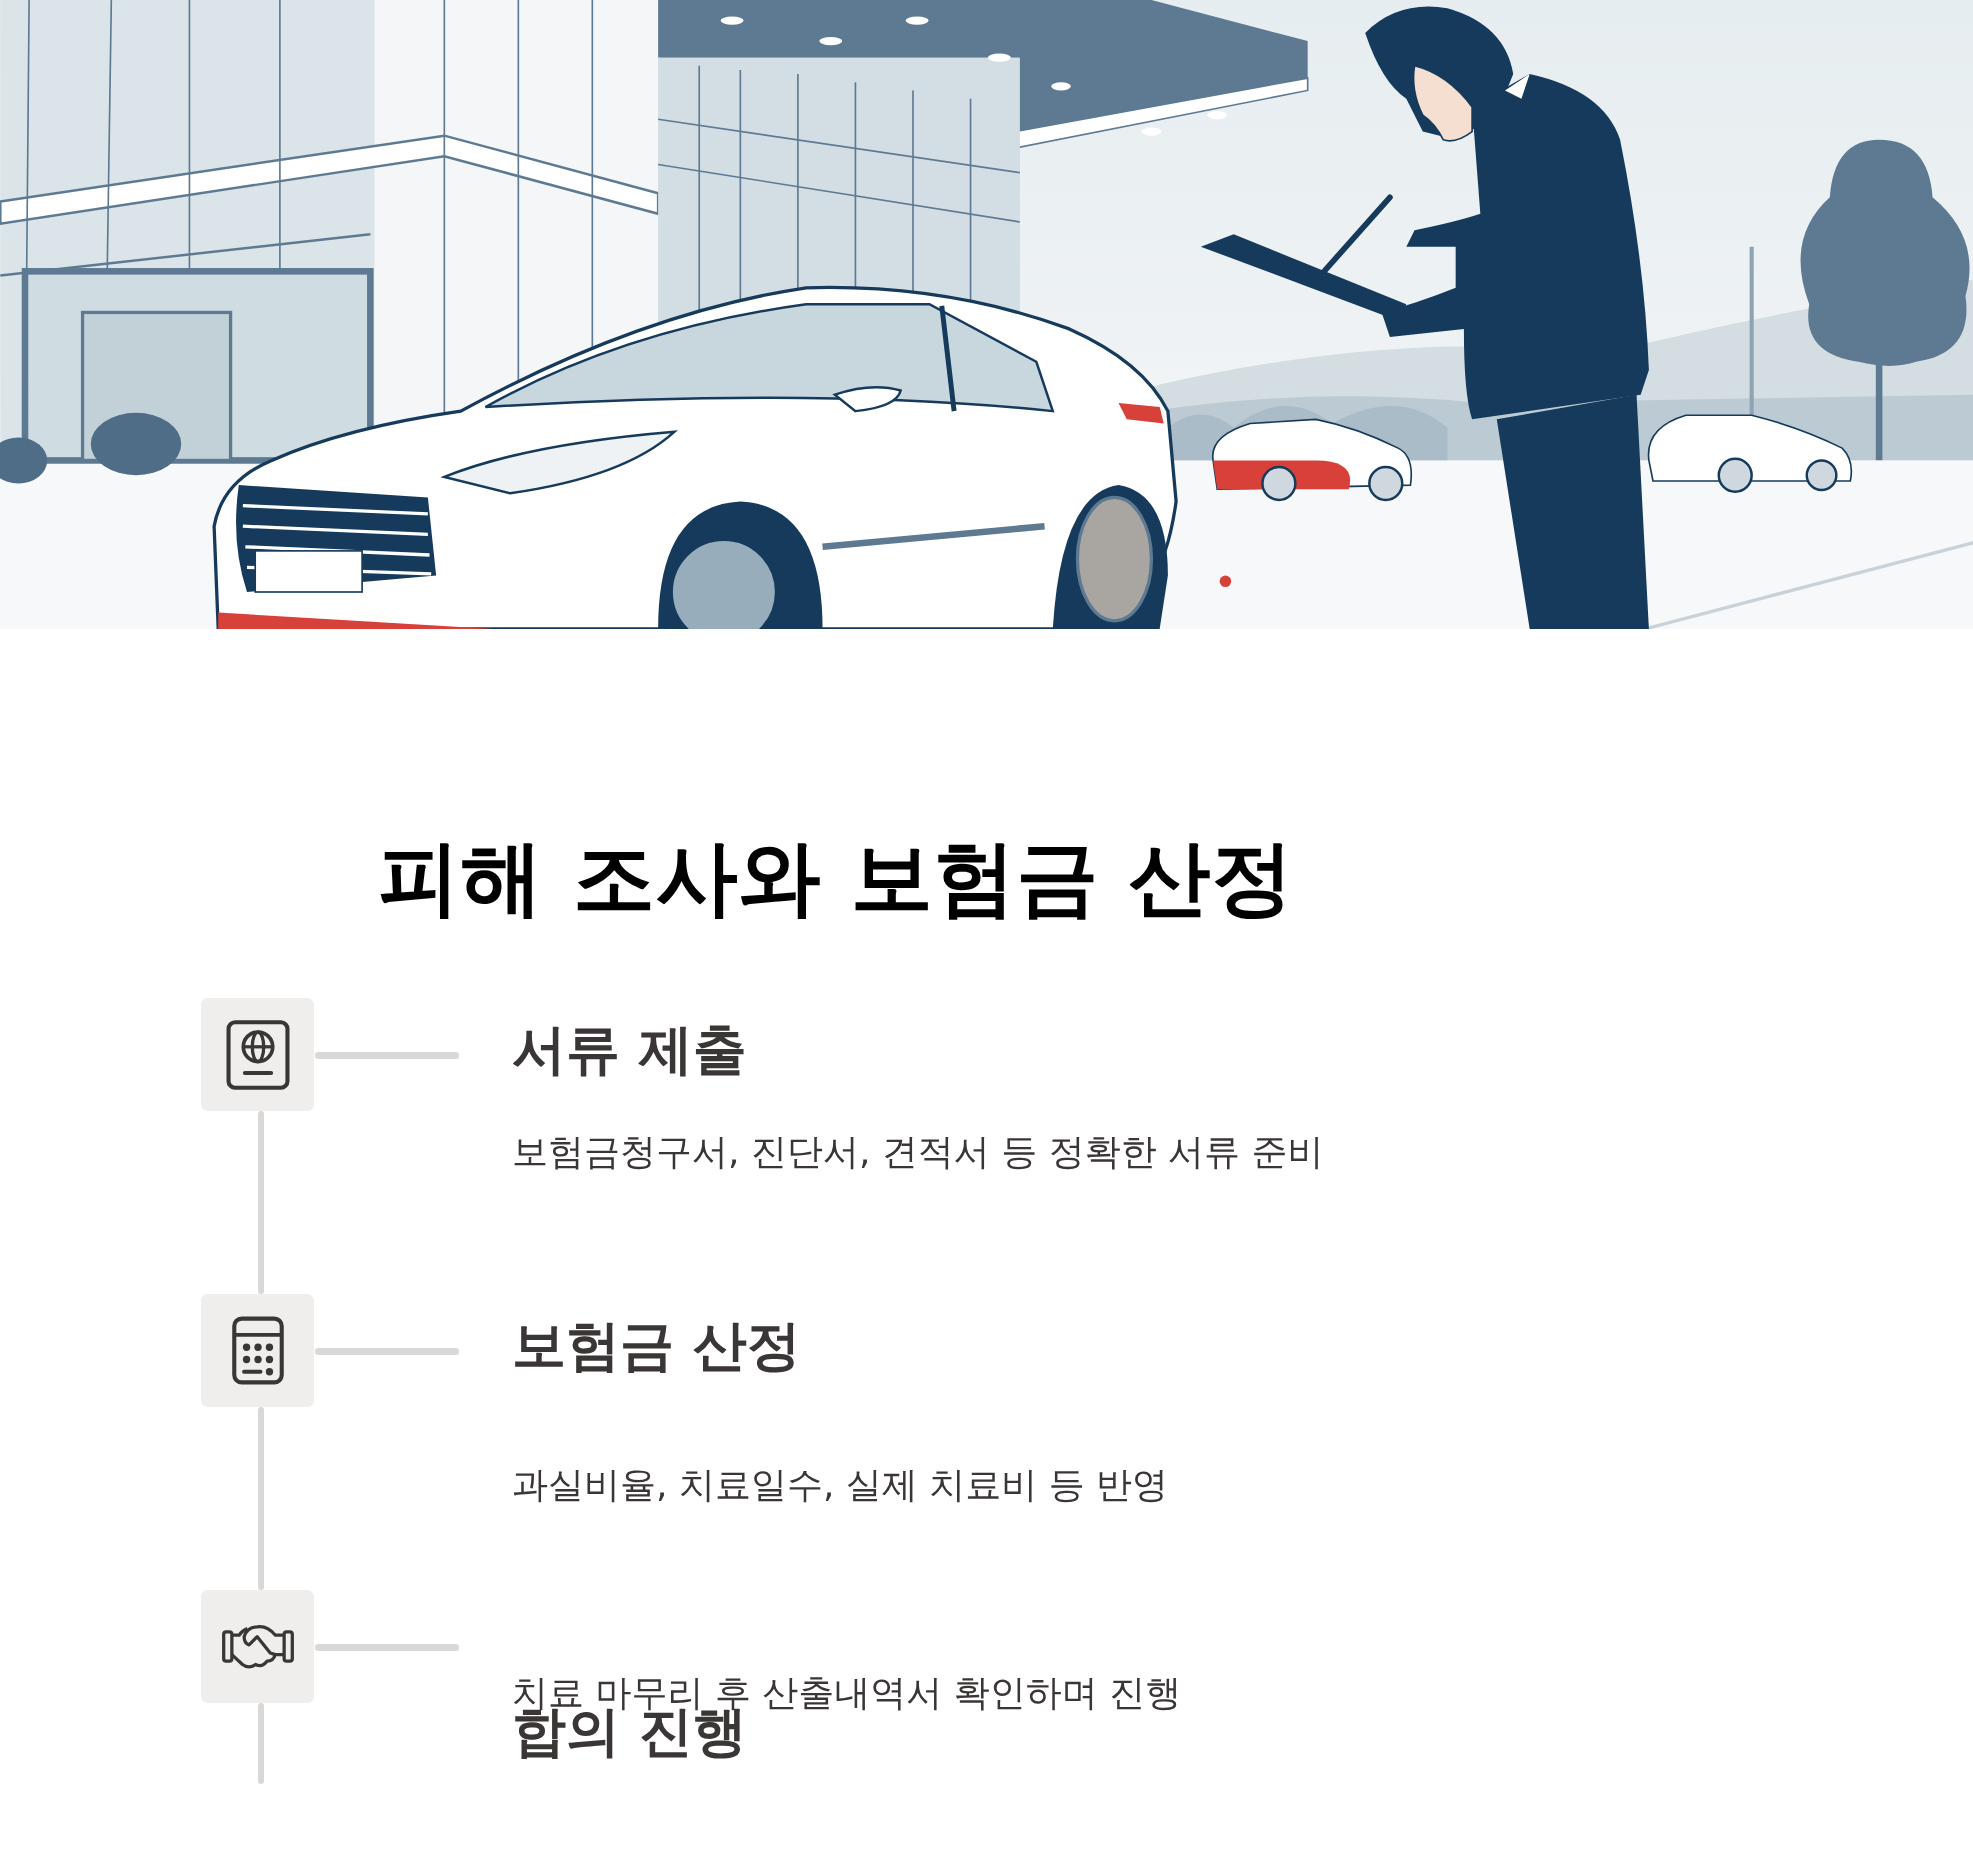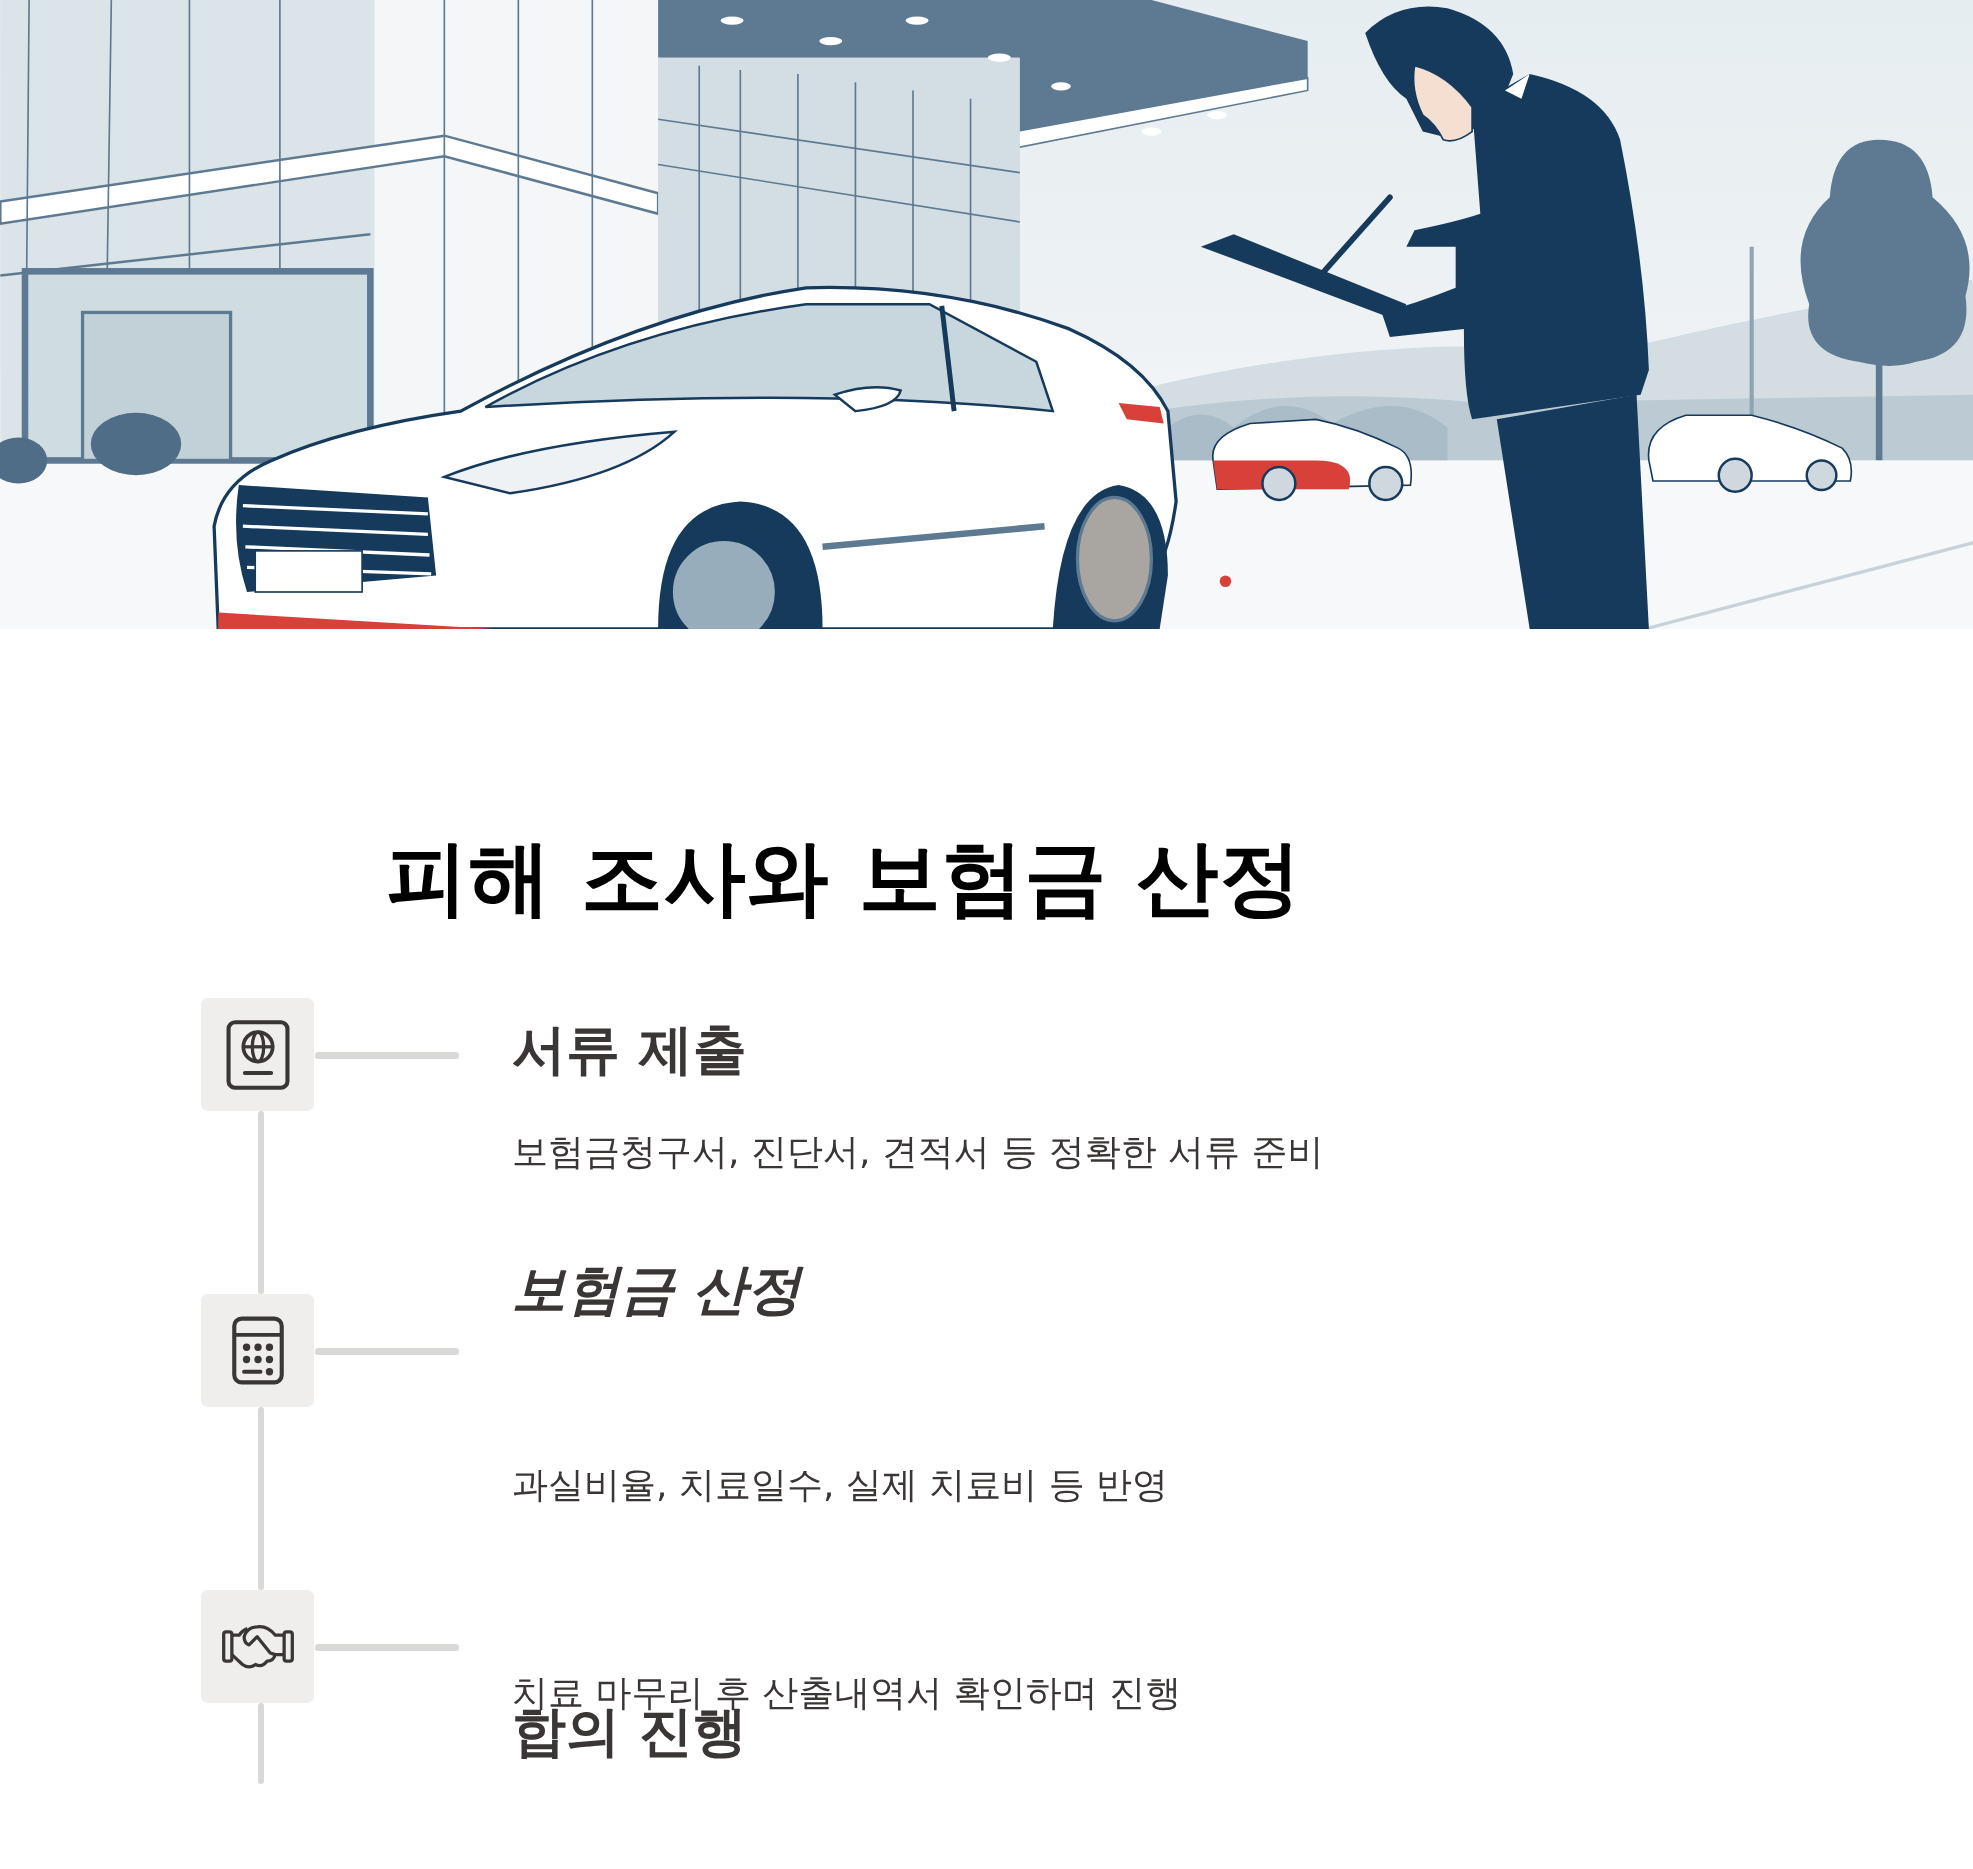--- a/index.html
+++ b/index.html
@@ -1,21 +1,21 @@
 <!DOCTYPE html>
 <html style="font-size:13px"><head>
 <meta charset="utf-8">
 <style>
   html, body { margin:0; padding:0; background:#ffffff; }
   body { width:1974px; height:1869px; position:relative; overflow:hidden;
          font-family:"DejaVu Sans","Liberation Sans",sans-serif; }
   .hero { position:absolute; left:0; top:0; width:1974px; height:629px; overflow:hidden;
           background:linear-gradient(#e6edf0 0%, #eef2f4 55%, #f7f8f9 70%, #fafbfb 100%); }
   .hero svg { position:absolute; left:0; top:0; }
-  .title { position:absolute; left:8px; width:1672px; top:816px; text-align:center;
+  .title { position:absolute; left:0; width:1672px; top:816px; text-align:center;
            font-size:82px; font-weight:bold; color:#000; letter-spacing:0.8px; line-height:123px; }
   .timeline { position:absolute; left:0; top:0; width:1942px; height:1869px; }
   .vline { position:absolute; left:258px; width:5.8px; background:#d9d8d7; border-radius:3.3px; }
   .step-box { position:absolute; left:201px; width:113px; height:113px; background:#f0eeed;
               border-radius:6.6px; display:flex; align-items:center; justify-content:center; }
   .hline { position:absolute; left:315px; width:144px; height:6.6px; background:#d9d8d7; border-radius:3.3px; }
   .step-title { position:absolute; left:512px; font-size:54px; font-weight:bold; color:#3a3635;
                 line-height:66px; white-space:nowrap; }
   .step-desc { position:absolute; left:512px; font-size:36px; color:#3a3635;
                line-height:58px; white-space:nowrap; }
@@ -155,21 +155,21 @@
             <circle cx="47" cy="39" r="4.5"></circle>
           <circle cx="19" cy="54" r="4.5"></circle>
             <circle cx="33" cy="54" r="4.5"></circle>
             <circle cx="47" cy="54" r="4.5"></circle>
           <circle cx="47" cy="69" r="4.5"></circle>
         </g>
         <line x1="16" y1="69" x2="36" y2="69" stroke="#3a3635" stroke-width="5" stroke-linecap="round"></line>
       </svg>
     </div>
     <div class="hline" style="top:1348px;"></div>
-    <div class="step-title" style="top:1257px;font-style:italic;">보험금 산정</div>
+    <div class="step-title" style="top:1313px;">보험금 산정</div>
     <div class="step-desc" style="top:1456px;">과실비율, 치료일수, 실제 치료비 등 반영</div>
   </div>
 
   <div>
     <div class="step-box" style="top:1590px;">
       <svg width="74" height="49" viewBox="0 0 90 60">
         <rect x="3" y="12" width="10" height="36" rx="3" fill="none" stroke="#3a3635" stroke-width="4"></rect>
         <rect x="77" y="12" width="10" height="36" rx="3" fill="none" stroke="#3a3635" stroke-width="4"></rect>
         <path d="M13 40 L26 52 Q34 58 42 52 Q50 56 56 48 Q64 48 66 40 L77 40" fill="none" stroke="#3a3635" stroke-width="4" stroke-linejoin="round"></path>
         <path d="M77 16 L66 16 Q56 4 44 6 Q32 6 28 18 Q28 26 34 28 Q40 22 44 18 L60 38 L66 40" fill="none" stroke="#3a3635" stroke-width="4" stroke-linejoin="round"></path>

